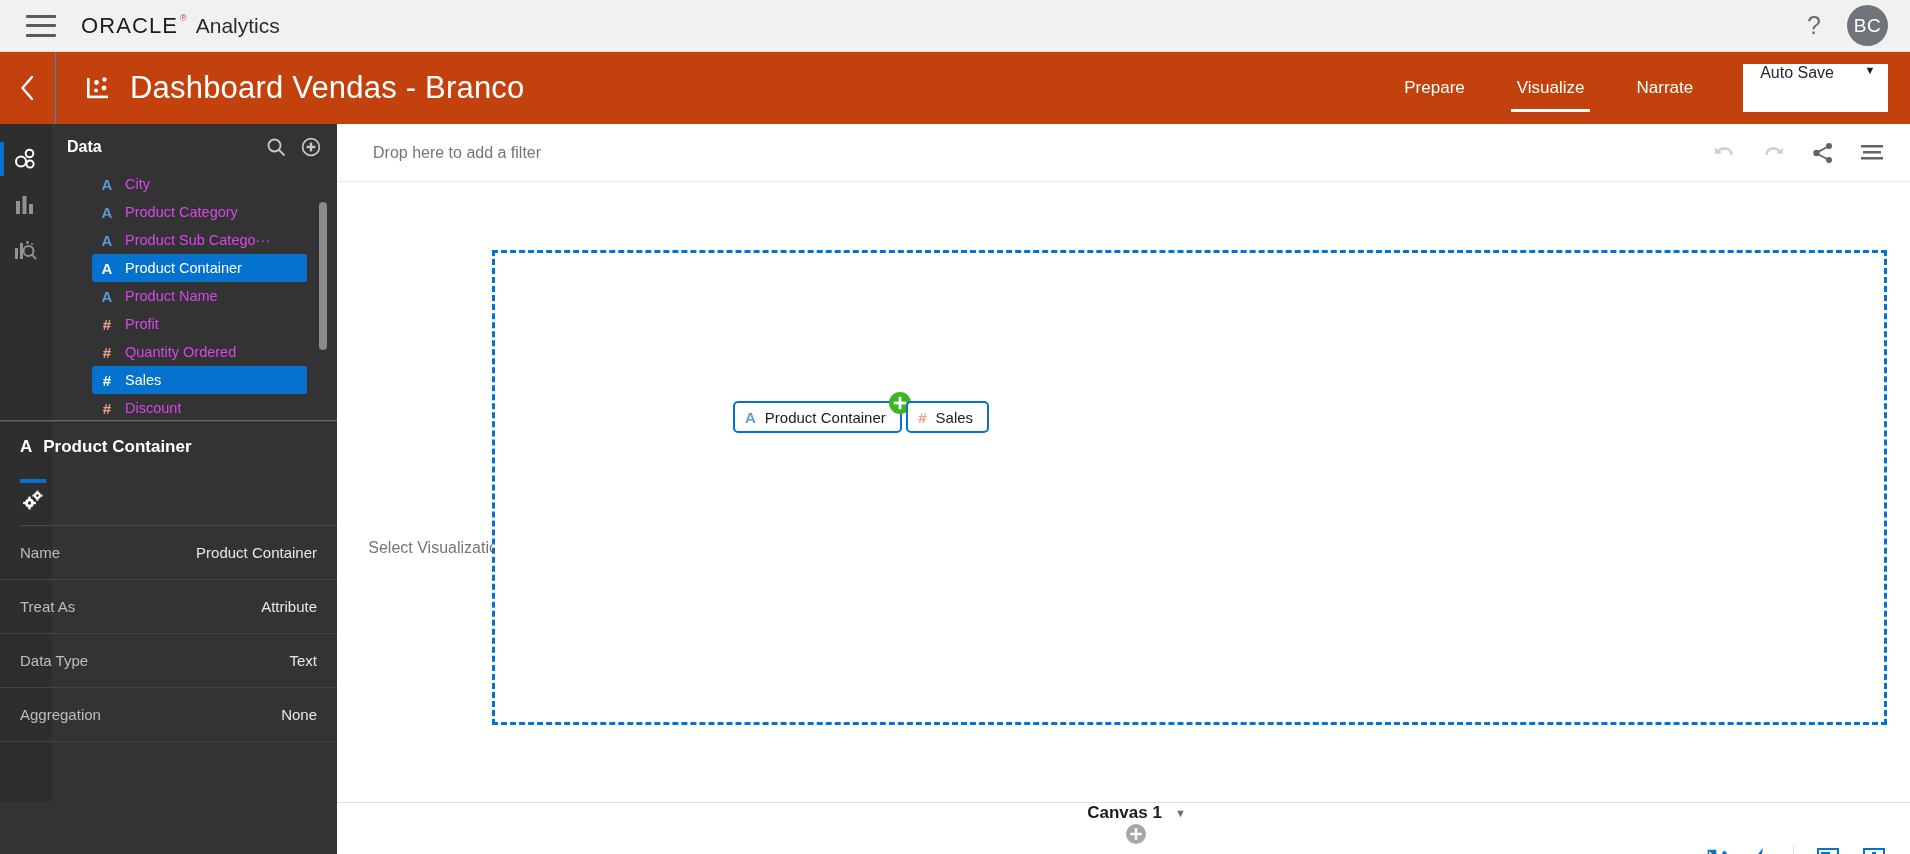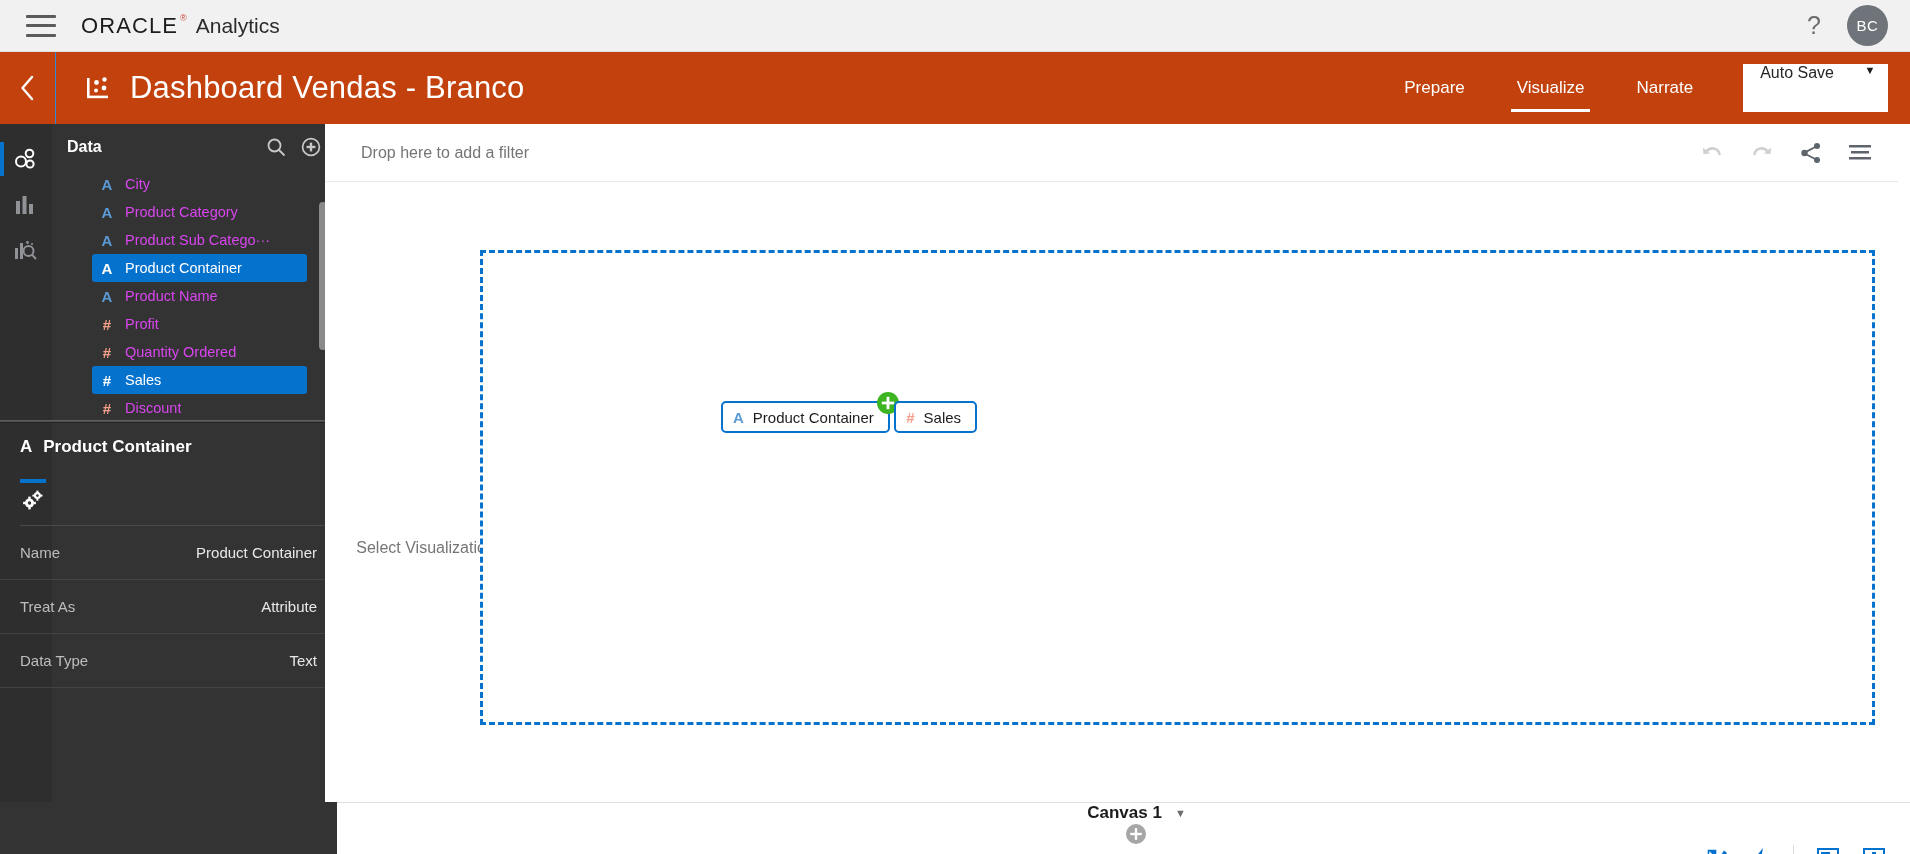--- a/index.html
+++ b/index.html
@@ -34,21 +34,21 @@
   .topbar-right {
     margin-left: auto; display: flex; align-items: center; gap: 26px; margin-right: 22px;
   }
   .help-icon {
     font-size: 25px; color: #6d6d6d; cursor: pointer; line-height: 1;
     font-family: "Liberation Sans", sans-serif;
   }
   .avatar {
     width: 41px; height: 41px; border-radius: 50%; background: #6e7479;
     color: #fff; display: flex; align-items: center; justify-content: center;
-    font-size: 15px; letter-spacing: 0.5px; cursor: pointer;
+    font-size: 19px; letter-spacing: 0.5px; cursor: pointer;
   }
 
   
   .titlebar {
     position: absolute; left: 0; top: 52px; width: 1910px; height: 72px;
     background: #c2410c; display: flex; align-items: center;
   }
   .back-btn {
     width: 55px; height: 72px; display: flex; align-items: center; justify-content: center;
     cursor: pointer; color: #fff;
@@ -162,21 +162,21 @@
   }
   .prop-row {
     height: 54px; display: flex; align-items: center; justify-content: space-between;
     padding: 0 20px; border-bottom: 1px solid #434343; cursor: pointer;
   }
   .prop-key { font-size: 15px; color: #bdbdbd; }
   .prop-val { font-size: 15px; color: #e8e8e8; }
 
   
   .main {
-    position: absolute; left: 325px; top: 124px; width: 1407px; height: 730px;
+    position: absolute; left: 337px; top: 124px; width: 1407px; height: 730px;
     background: #ffffff;
   }
   .filterbar {
     position: absolute; left: 0; top: 0; width: 1573px; height: 58px;
     display: flex; align-items: center; border-bottom: 1px solid #e9e9e9;
   }
   .filter-placeholder { margin-left: 36px; font-size: 16px; color: #757575; }
   .filter-icons { margin-left: auto; display: flex; align-items: center; gap: 26px; margin-right: 26px; }
   .fi { cursor: pointer; display: flex; align-items: center; }
   .fi.disabled { opacity: 0.42; cursor: default; }
@@ -410,20 +410,24 @@
         <span class="prop-val">Product Container</span>
       </div>
       <div class="prop-row">
         <span class="prop-key">Treat As</span>
         <span class="prop-val">Attribute</span>
       </div>
       <div class="prop-row">
         <span class="prop-key">Data Type</span>
         <span class="prop-val">Text</span>
       </div>
+      <div class="prop-row">
+        <span class="prop-key">Aggregation</span>
+        <span class="prop-val">None</span>
+      </div>
     </div>
   </div>
 
   <div class="main">
     <div class="filterbar">
       <div class="filter-placeholder">Drop here to add a filter</div>
       <div class="filter-icons">
         <div class="fi disabled">
           <svg width="24" height="20" viewBox="0 0 24 20">
             <path d="M6 9 C10 3.5 18 4.5 19.5 11" stroke="#8b9096" stroke-width="2.6" fill="none" stroke-linecap="round"></path>

